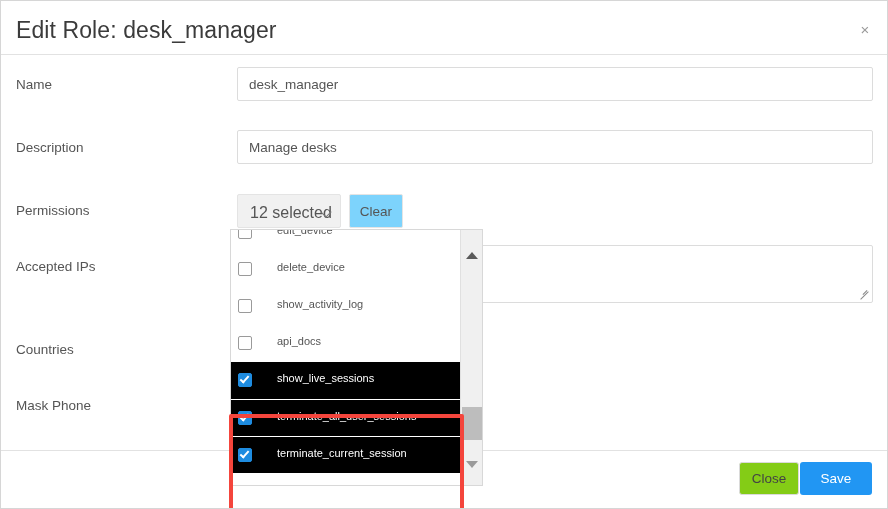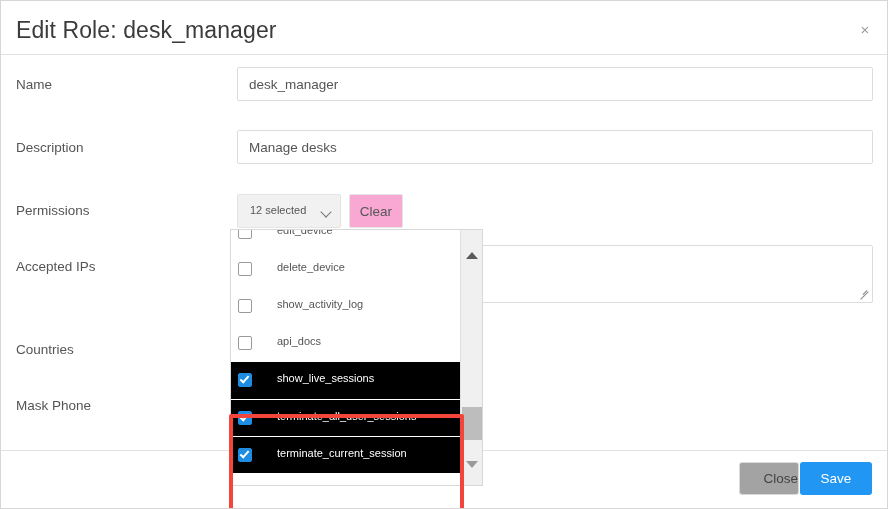--- a/index.html
+++ b/index.html
@@ -69,32 +69,32 @@
 
   
   #permissions-select {
     position: absolute; left: 236px; top: 139px;
     width: 104px; height: 34px;
     background: #f1f1f1; border: 1px solid #e4e4e4; border-radius: 2px;
     cursor: pointer;
   }
   #permissions-select-label {
     position: absolute; left: 12px; top: 9px;
-    font-size: 11px; color: #555; white-space: nowrap;
+    font-size: 16px; color: #555; white-space: nowrap;
   }
   #chevron-down-icon {
     position: absolute; right: 10px; top: 13px;
     width: 8px; height: 8px;
     border-right: 1.6px solid #777; border-bottom: 1.6px solid #777;
     transform: rotate(45deg);
   }
   #clear-button {
     position: absolute; left: 348px; top: 139px;
     width: 54px; height: 34px;
-    background: #f9a8d4; border: 1px solid #e4e4e4; border-radius: 2px;
+    background: #7dd3fc; border: 1px solid #e4e4e4; border-radius: 2px;
     font-family: "Liberation Sans", sans-serif;
     font-size: 13.5px; color: #555; cursor: pointer; padding: 0;
   }
 
   
   #permissions-dropdown {
     position: absolute; left: 229px; top: 174px;
     width: 253px; height: 257px;
     background: #fff; border: 1px solid #d8d8d8;
     overflow: hidden; z-index: 5;
@@ -158,23 +158,23 @@
 
   
   #footer {
     position: absolute; left: 0; bottom: 0;
     width: 886px; height: 58px;
     border-top: 1px solid #e2e2e2;
   }
   #close-button {
     position: absolute; right: 88px; top: 11px;
     width: 60px; height: 33px;
-    background: #a3a3a3; border: 1px solid #dadada; border-radius: 3px;
-    font-family: "Liberation Sans", sans-serif;
-    font-size: 13.5px; color: #444; cursor: pointer; padding: 0; text-align: right;
+    background: #84cc16; border: 1px solid #dadada; border-radius: 3px;
+    font-family: "Liberation Sans", sans-serif;
+    font-size: 13.5px; color: #444; cursor: pointer; padding: 0;
   }
   #save-button {
     position: absolute; right: 15px; top: 11px;
     width: 72px; height: 33px;
     background: #2196f3; border: none; border-radius: 3px;
     font-family: "Liberation Sans", sans-serif;
     font-size: 13.5px; color: #fff; cursor: pointer; padding: 0;
   }
 </style>
 </head>

